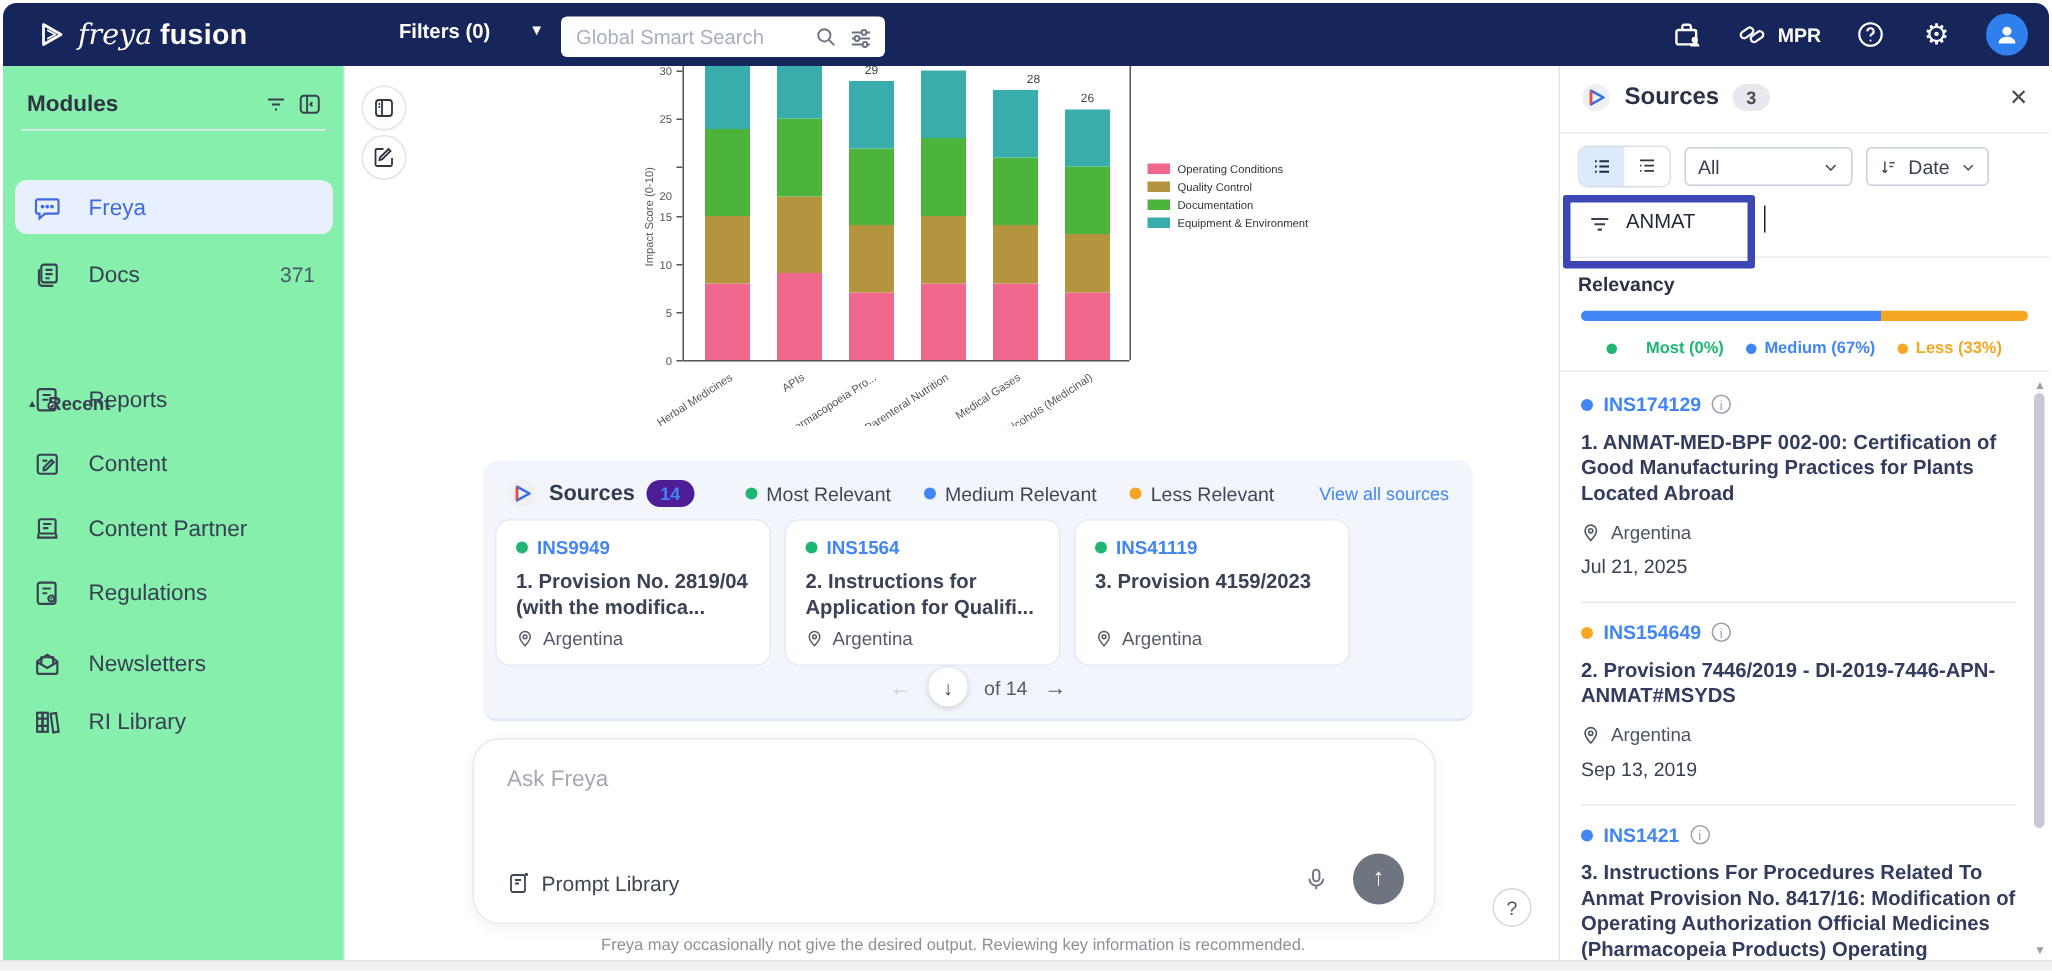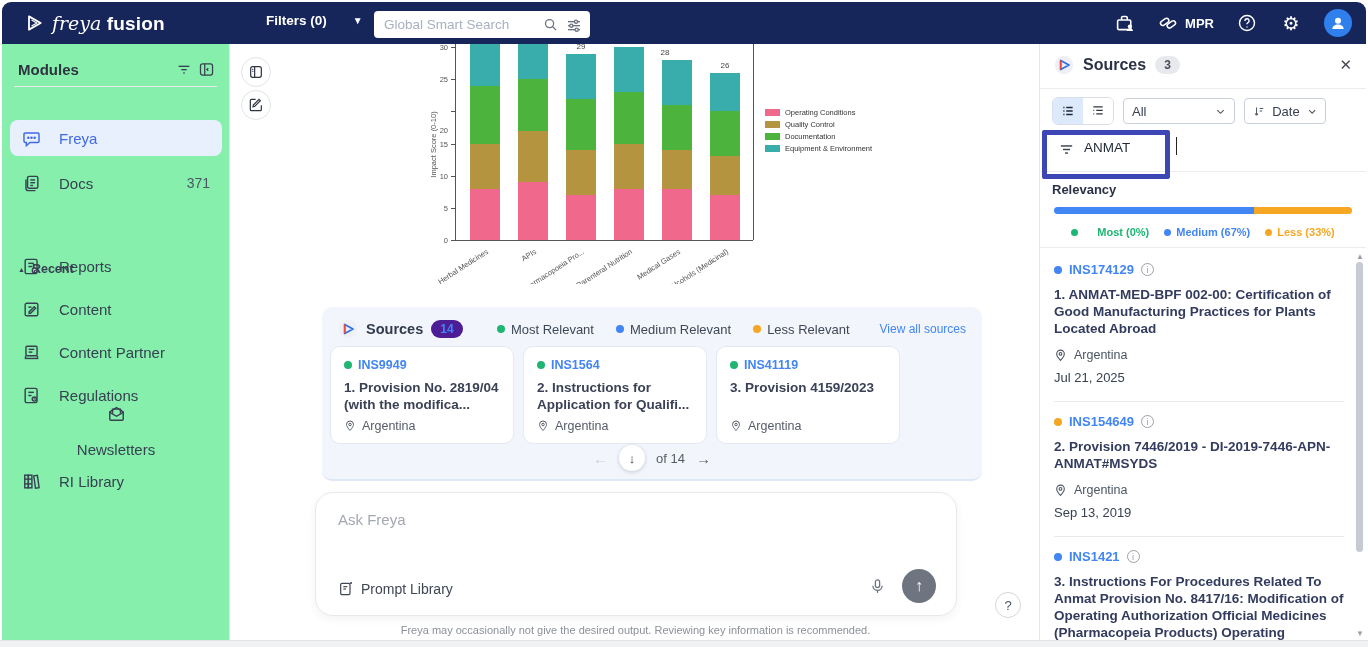--- a/index.html
+++ b/index.html
@@ -289,21 +289,21 @@
     <div class="side-item" style="top:333px;">
       <svg width="19" height="19" viewBox="0 0 24 24" fill="none" stroke="#374151" stroke-width="1.8">
           <rect x="4" y="3" width="15" height="18" rx="2"></rect>
           <line x1="8" y1="8" x2="15" y2="8"></line>
           <line x1="8" y1="12" x2="12" y2="12"></line>
           <circle cx="15.5" cy="16.5" r="2.6"></circle>
           <line x1="15.5" y1="15.4" x2="15.5" y2="17"></line>
         </svg>
       <span class="lbl">Regulations</span>
     </div>
-    <div class="side-item" style="top:360px;flex-direction:column;">
+    <div class="side-item" style="top:380px;">
       <svg width="19" height="19" viewBox="0 0 24 24" fill="none" stroke="#374151" stroke-width="1.8">
           <path d="M3.5 10 L12 4.5 L20.5 10 V19 a1.5 1.5 0 0 1 -1.5 1.5 H5 A1.5 1.5 0 0 1 3.5 19 z"></path>
           <path d="M7 12 V6.5 h10 V12"></path>
           <path d="M3.5 10.5 L12 15.5 L20.5 10.5"></path>
         </svg>
       <span class="lbl">Newsletters</span>
     </div>
     <div class="side-item" style="top:419px;">
       <svg width="19" height="19" viewBox="0 0 24 24" fill="none" stroke="#374151" stroke-width="1.8">
           <rect x="3.5" y="4" width="4.5" height="16"></rect>
@@ -370,21 +370,21 @@
           <div class="seg" style="left: 189px; top: 152.56px; width: 30px; height: 51.44px; background: rgb(241, 104, 141);"></div>
           <div class="seg" style="left: 189px; top: 107.55px; width: 30px; height: 45.01px; background: rgb(181, 148, 63);"></div>
           <div class="seg" style="left: 189px; top: 56.11px; width: 30px; height: 51.44px; background: rgb(76, 180, 60);"></div>
           <div class="seg" style="left: 189px; top: 11.1px; width: 30px; height: 45.01px; background: rgb(56, 173, 171);"></div>
           <div class="blabel" style="left: 184px; top: -0.9px; width: 40px;">30</div>
           <div class="xlabel" style="left: 126px; top: 211px; width: 78px;">Parenteral Nutrition</div>
           <div class="seg" style="left: 237px; top: 152.56px; width: 30px; height: 51.44px; background: rgb(241, 104, 141);"></div>
           <div class="seg" style="left: 237px; top: 113.98px; width: 30px; height: 38.58px; background: rgb(181, 148, 63);"></div>
           <div class="seg" style="left: 237px; top: 68.97px; width: 30px; height: 45.01px; background: rgb(76, 180, 60);"></div>
           <div class="seg" style="left: 237px; top: 23.96px; width: 30px; height: 45.01px; background: rgb(56, 173, 171);"></div>
-          <div class="blabel" style="left: 220px; top: 11.96px; width: 40px;">28</div>
+          <div class="blabel" style="left: 244px; top: 11.96px; width: 40px;">28</div>
           <div class="xlabel" style="left: 174px; top: 211px; width: 78px;">Medical Gases</div>
           <div class="seg" style="left: 285px; top: 158.99px; width: 30px; height: 45.01px; background: rgb(241, 104, 141);"></div>
           <div class="seg" style="left: 285px; top: 120.41px; width: 30px; height: 38.58px; background: rgb(181, 148, 63);"></div>
           <div class="seg" style="left: 285px; top: 75.4px; width: 30px; height: 45.01px; background: rgb(76, 180, 60);"></div>
           <div class="seg" style="left: 285px; top: 36.82px; width: 30px; height: 38.58px; background: rgb(56, 173, 171);"></div>
           <div class="blabel" style="left: 280px; top: 24.82px; width: 40px;">26</div>
           <div class="xlabel" style="left: 222px; top: 211px; width: 78px;">Alcohols (Medicinal)</div>
         </div>
       <div id="chart-ylabel">Impact Score (0-10)</div>
       <div id="chart-legend">

